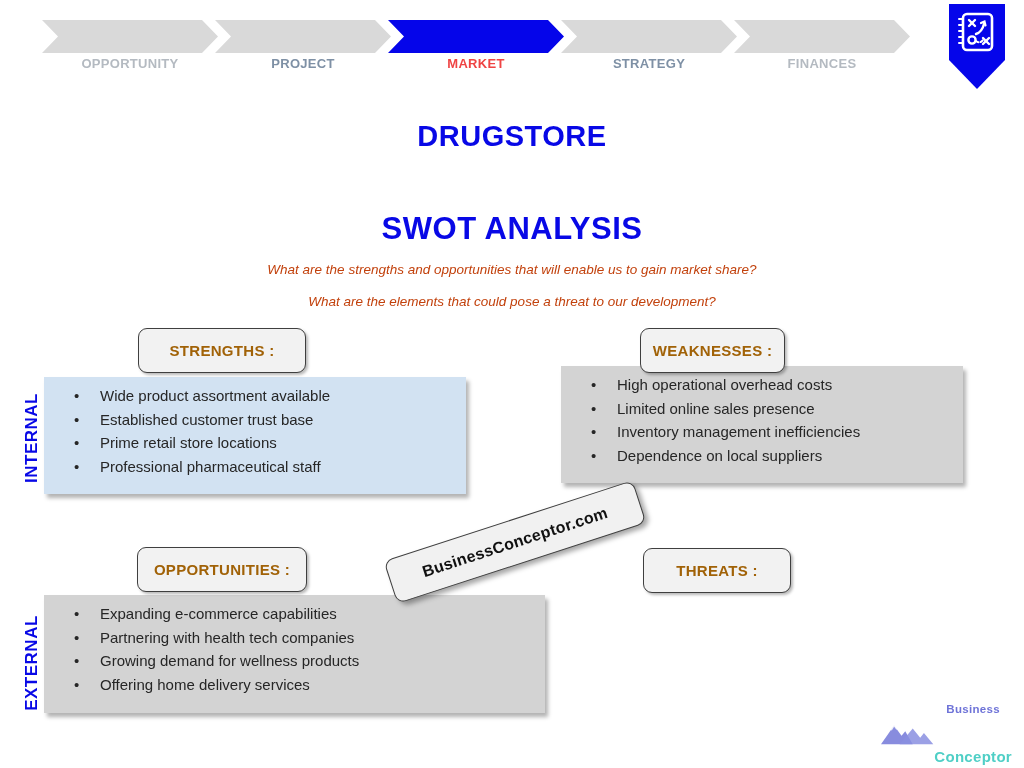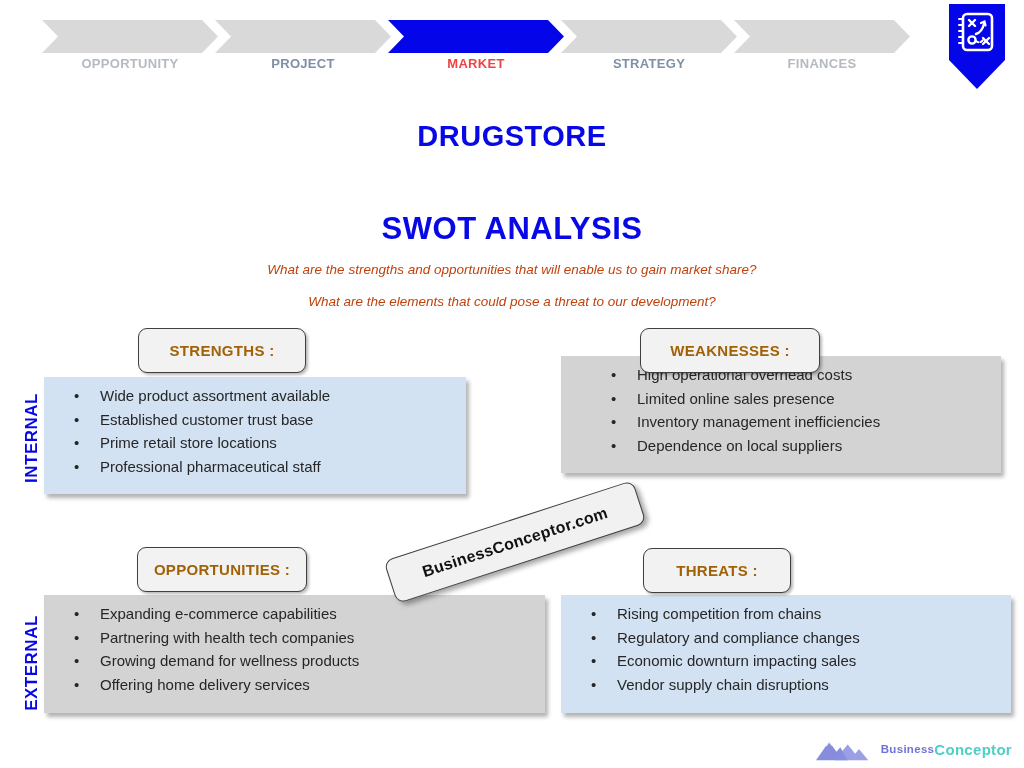--- a/index.html
+++ b/index.html
@@ -28,30 +28,30 @@
   .question   { position: absolute; left: 0; width: 1024px; text-align: center;
     font-style: italic; font-size: 13.5px; color: #c2410c; }
   .q1 { top: 262px; } .q2 { top: 294px; }
 
   
   .qhead { position: absolute; height: 45px; background: #f2f2f2; border: 1.5px solid #3f3f3f;
     border-radius: 9px; display: flex; align-items: center; justify-content: center;
     font-size: 15px; font-weight: bold; color: #a16207; letter-spacing: 0.3px;
     box-shadow: 2px 2px 3px rgba(0,0,0,0.28); z-index: 3; }
   .qh-strengths     { left: 138px; top: 328px; width: 168px; }
-  .qh-weaknesses    { left: 640px; top: 328px; width: 180px; }
+  .qh-weaknesses    { left: 640px; top: 328px; width: 145px; }
   .qh-opportunities { left: 137px; top: 547px; width: 170px; }
   .qh-threats       { left: 643px; top: 548px; width: 148px; }
 
   
   .panel { position: absolute; box-shadow: 3px 4px 4px rgba(0,0,0,0.30); z-index: 1; }
   .panel-blue { background: #d2e2f2; }
   .panel-gray { background: #d3d3d3; }
   .p-strengths     { left: 44px;  top: 377px; width: 422px; height: 117px; }
-  .p-weaknesses    { left: 561px; top: 356px; width: 440px; height: 117px; padding-left: 20px; }
+  .p-weaknesses    { left: 561px; top: 366px; width: 402px; height: 117px; }
   .p-opportunities { left: 44px;  top: 595px; width: 501px; height: 118px; }
   .p-threats       { left: 561px; top: 595px; width: 450px; height: 118px; }
 
   .panel ul { list-style: none; padding-top: 7px; }
   .panel li { position: relative; padding-left: 56px; font-size: 15px; line-height: 23.6px;
     color: #262626; }
   .panel li::before { content: "•"; position: absolute; left: 30px; color: #262626; }
 
   
   .side-label { position: absolute; font-size: 17px; font-weight: bold; color: #0808e6;
@@ -63,21 +63,21 @@
   .watermark { position: absolute; left: 515px; top: 542px; width: 262px; height: 45px;
     transform: translate(-50%, -50%) rotate(-18deg);
     background: #f1f1f1; border: 1.5px solid #3f3f3f; border-radius: 9px;
     display: flex; align-items: center; justify-content: center;
     box-shadow: 3px 4px 5px rgba(0,0,0,0.35); z-index: 4; }
   .watermark span { font-size: 16px; font-weight: bold; color: #111111; letter-spacing: 0.3px; }
 
   
   .logo { position: absolute; right: 12px; bottom: 4px; display: flex; align-items: center; }
   .logo svg { width: 62px; height: 28px; margin-right: -6px; }
-  .logo-text { display: flex; line-height: 1; }
+  .logo-text { display: flex; flex-direction: column; line-height: 1; gap: 36px; }
   .logo-line1 { font-size: 11.5px; font-weight: bold; color: #6f74d8; margin-left: 12px; letter-spacing: 0.3px; }
   .logo-line2 { font-size: 15px; font-weight: bold; color: #4fcfc6; margin-top: -2px; letter-spacing: 0.3px; }
 </style>
 </head>
 <body>
 
 <div class="slide">
 
   <div>
     <div class="chevron" style="left:42px"></div>
@@ -150,28 +150,20 @@
 
   <div class="panel panel-gray p-opportunities">
     <ul>
       <li>Expanding e-commerce capabilities</li>
       <li>Partnering with health tech companies</li>
       <li>Growing demand for wellness products</li>
       <li>Offering home delivery services</li>
     </ul>
   </div>
 
-  <div class="panel panel-blue p-threats">
-    <ul>
-      <li>Rising competition from chains</li>
-      <li>Regulatory and compliance changes</li>
-      <li>Economic downturn impacting sales</li>
-      <li>Vendor supply chain disruptions</li>
-    </ul>
-  </div>
 
   <div class="watermark">
     <span>BusinessConceptor.com</span>
   </div>
 
   <div class="logo">
     <svg viewBox="0 0 64 30">
       <polygon points="2,26 16,6 24,17 28,12 36,26" fill="#7b80da" opacity="0.9"></polygon>
       <polygon points="22,26 36,9 44,19 48,14 58,26" fill="#8a8fe0" opacity="0.85"></polygon>
       <polyline points="13,11 16,6 19,10" fill="none" stroke="#ffffff" stroke-width="1.4" opacity="0.8"></polyline>

